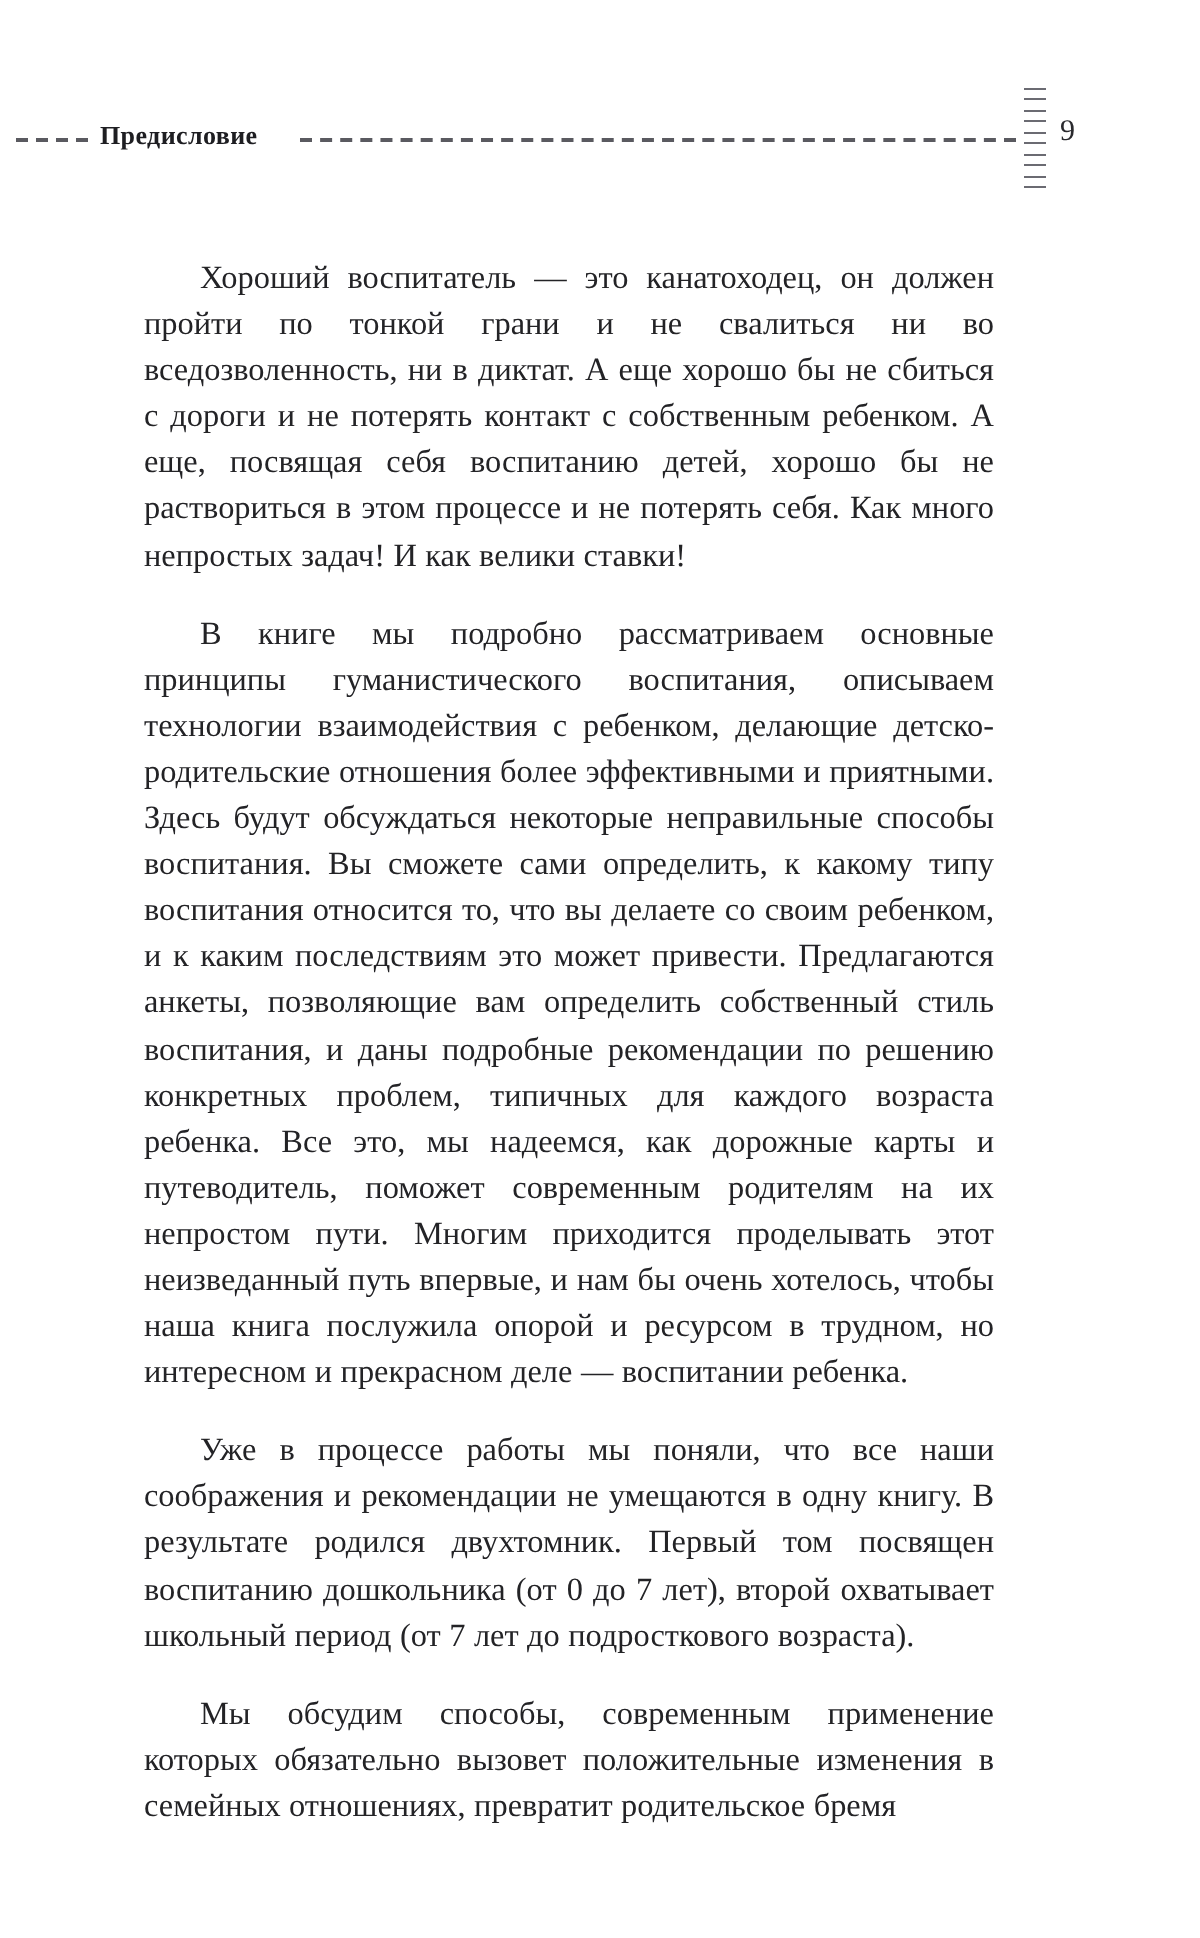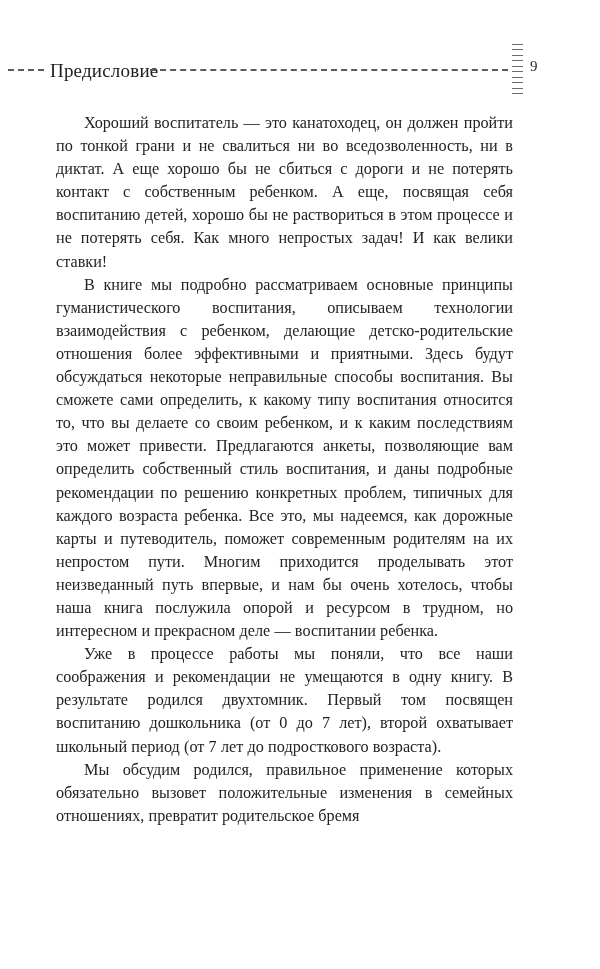--- a/index.html
+++ b/index.html
@@ -41,22 +41,22 @@
   }
   .rule-right {
     left: 150px;
     width: 358px;
   }
 
   .head-title {
     position: absolute;
     left: 50px;
     top: 4px;
-    font-size: 19px;
-    font-weight: normal;
+    font-size: 13px;
+    font-weight: bold;
     letter-spacing: 0.2px;
     color: #1e1e22;
     white-space: nowrap;
   }
 
   
   .vrule {
     position: absolute;
     left: 512px;
     top: -12px;
@@ -82,21 +82,21 @@
   }
 
   
   .body-text {
     position: absolute;
     left: 56px;
     top: 112px;
     width: 457px;
   }
   .body-text p {
-    margin: 0;
+    margin: 16px;
     text-indent: 28px;
     text-align: justify;
     font-size: 16.2px;
     line-height: 23.1px;
     color: #232326;
     hyphens: manual;
     word-spacing: 0.2px;
   }
   .body-text p.last {
     
@@ -123,16 +123,16 @@
         <span></span>
         <span></span>
     </div>
     <div class="folio">9</div>
   </div>
 
   <div class="body-text">
     <p>Хороший воспитатель — это канатоходец, он должен пройти по тонкой грани и не свалиться ни во вседозволенность, ни в диктат. А еще хорошо бы не сбиться с дороги и не потерять контакт с собственным ребенком. А еще, посвящая себя воспитанию детей, хорошо бы не раствориться в этом процессе и не потерять себя. Как много непростых задач! И как велики ставки!</p>
     <p>В книге мы подробно рассматриваем основные принципы гуманистического воспитания, описываем технологии взаимодействия с ребенком, делающие детско-родительские отношения более эффективными и приятными. Здесь будут обсуждаться некоторые неправильные способы воспитания. Вы сможете сами определить, к какому типу воспитания относится то, что вы делаете со своим ребенком, и к каким последствиям это может привести. Предлагаются анкеты, позволяющие вам определить собственный стиль воспитания, и даны подробные рекомендации по решению конкретных проблем, типичных для каждого возраста ребенка. Все это, мы надеемся, как дорожные карты и путеводитель, поможет современным родителям на их непростом пути. Многим приходится проделывать этот неизведанный путь впервые, и нам бы очень хотелось, чтобы наша книга послужила опорой и ресурсом в трудном, но интересном и прекрасном деле — воспитании ребенка.</p>
     <p>Уже в процессе работы мы поняли, что все наши соображения и рекомендации не умещаются в одну книгу. В результате родился двухтомник. Первый том посвящен воспитанию дошкольника (от 0 до 7 лет), второй охватывает школьный период (от 7 лет до подросткового возраста).</p>
-    <p class="last">Мы обсудим родился, правильное применение которых обязательно вызовет положительные изменения в семейных отношениях, превратит родительское бремя</p>
+    <p class="last">Мы обсудим способы, современным применение которых обязательно вызовет положительные изменения в семейных отношениях, превратит родительское бремя</p>
   </div>
 
 </div>
 
 </body></html>

